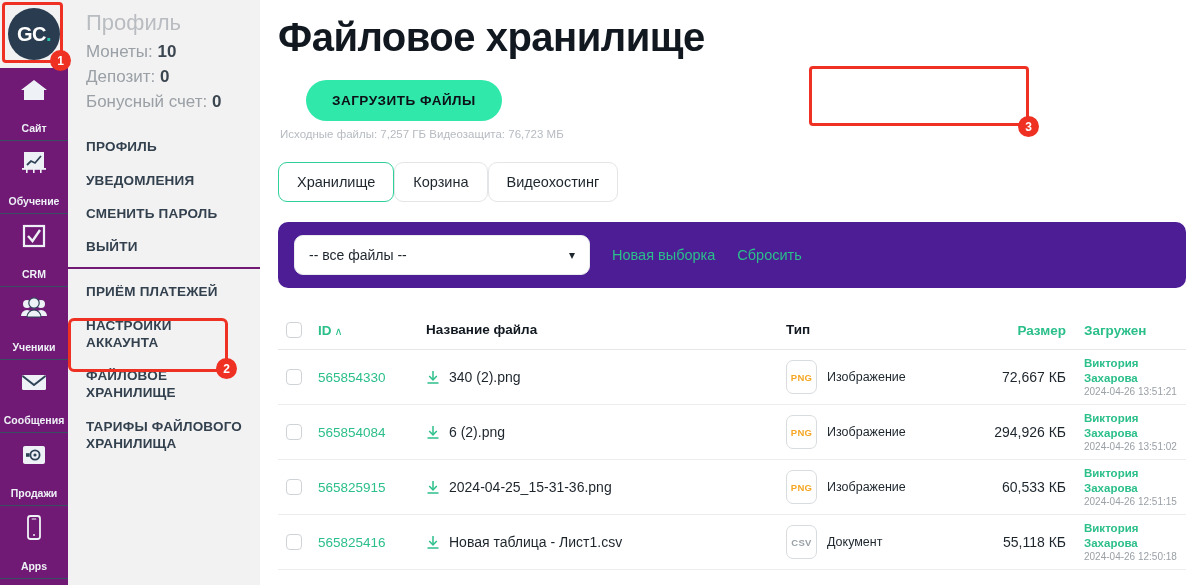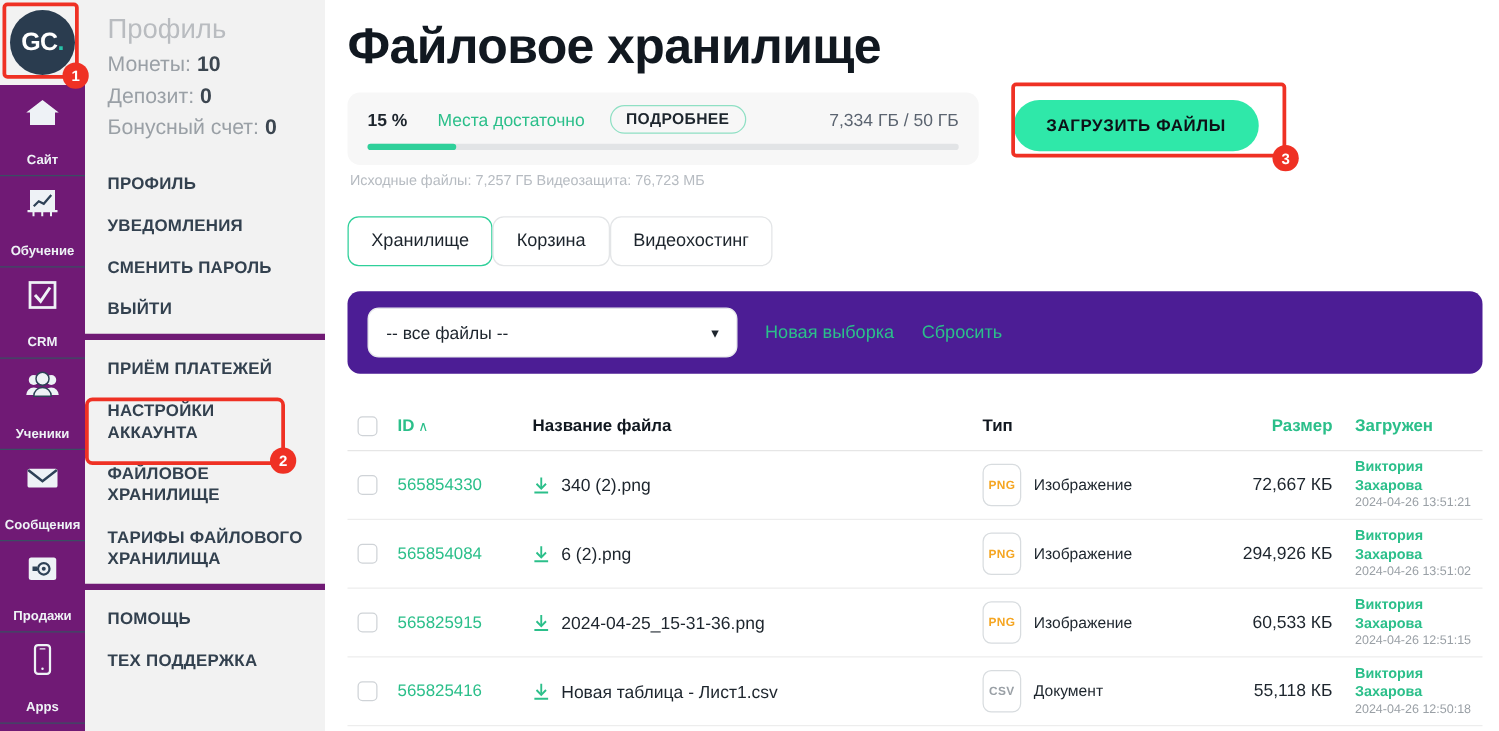--- a/index.html
+++ b/index.html
@@ -54,21 +54,21 @@
   .profile-title {
     font-size: 22px; color: #b9bcc0; font-weight: normal;
     line-height: 1.2; margin-bottom: 4px;
   }
   .profile-line {
     font-size: 17px; color: #9aa0a6; line-height: 1.45;
   }
   .profile-line b { color: #3c4650; font-weight: bold; }
 
   .menu-group { padding: 6px 0 4px 0; }
-  .menu-group + .menu-group { border-top: 5px solid #701a75; }
+  .menu-group + .menu-group { border-top: 2px solid #701a75; }
   .menu-item {
     padding: 8px 16px 8px 18px;
     font-size: 13.5px; font-weight: bold;
     color: #33414f; letter-spacing: 0.2px;
     line-height: 1.28;
     text-transform: uppercase;
   }
 
   
   .main {
@@ -314,41 +314,26 @@
       <div class="menu-item">ВЫЙТИ</div>
     </div>
 
     <div class="menu-group">
       <div class="menu-item">ПРИЁМ ПЛАТЕЖЕЙ</div>
       <div class="menu-item">НАСТРОЙКИ АККАУНТА</div>
       <div class="menu-item">ФАЙЛОВОЕ ХРАНИЛИЩЕ</div>
       <div class="menu-item">ТАРИФЫ ФАЙЛОВОГО ХРАНИЛИЩА</div>
     </div>
 
-    <div class="menu-group">
-      <div class="menu-item">ПОМОЩЬ</div>
-      <div class="menu-item">ТЕХ ПОДДЕРЖКА</div>
-    </div>
   </aside>
 
   <section class="main">
     <h1 class="page-title">Файловое хранилище</h1>
 
     <div class="storage-row">
-      <div class="storage-card">
-        <div class="storage-top">
-          <span class="pct">15 %</span>
-          <span class="enough">Места достаточно</span>
-          <button class="more-btn">ПОДРОБНЕЕ</button>
-          <span class="quota">7,334 ГБ / 50 ГБ</span>
-        </div>
-        <div class="track">
-          <div class="fill" id="fillbar" style="width: 15%;"></div>
-        </div>
-      </div>
 
       <div class="upload-wrap">
         <button class="upload-btn">ЗАГРУЗИТЬ ФАЙЛЫ</button>
       </div>
     </div>
 
     <div class="sub-note">Исходные файлы: 7,257 ГБ Видеозащита: 76,723 МБ</div>
 
     <div class="tabs">
       <div class="tab active">Хранилище</div>

